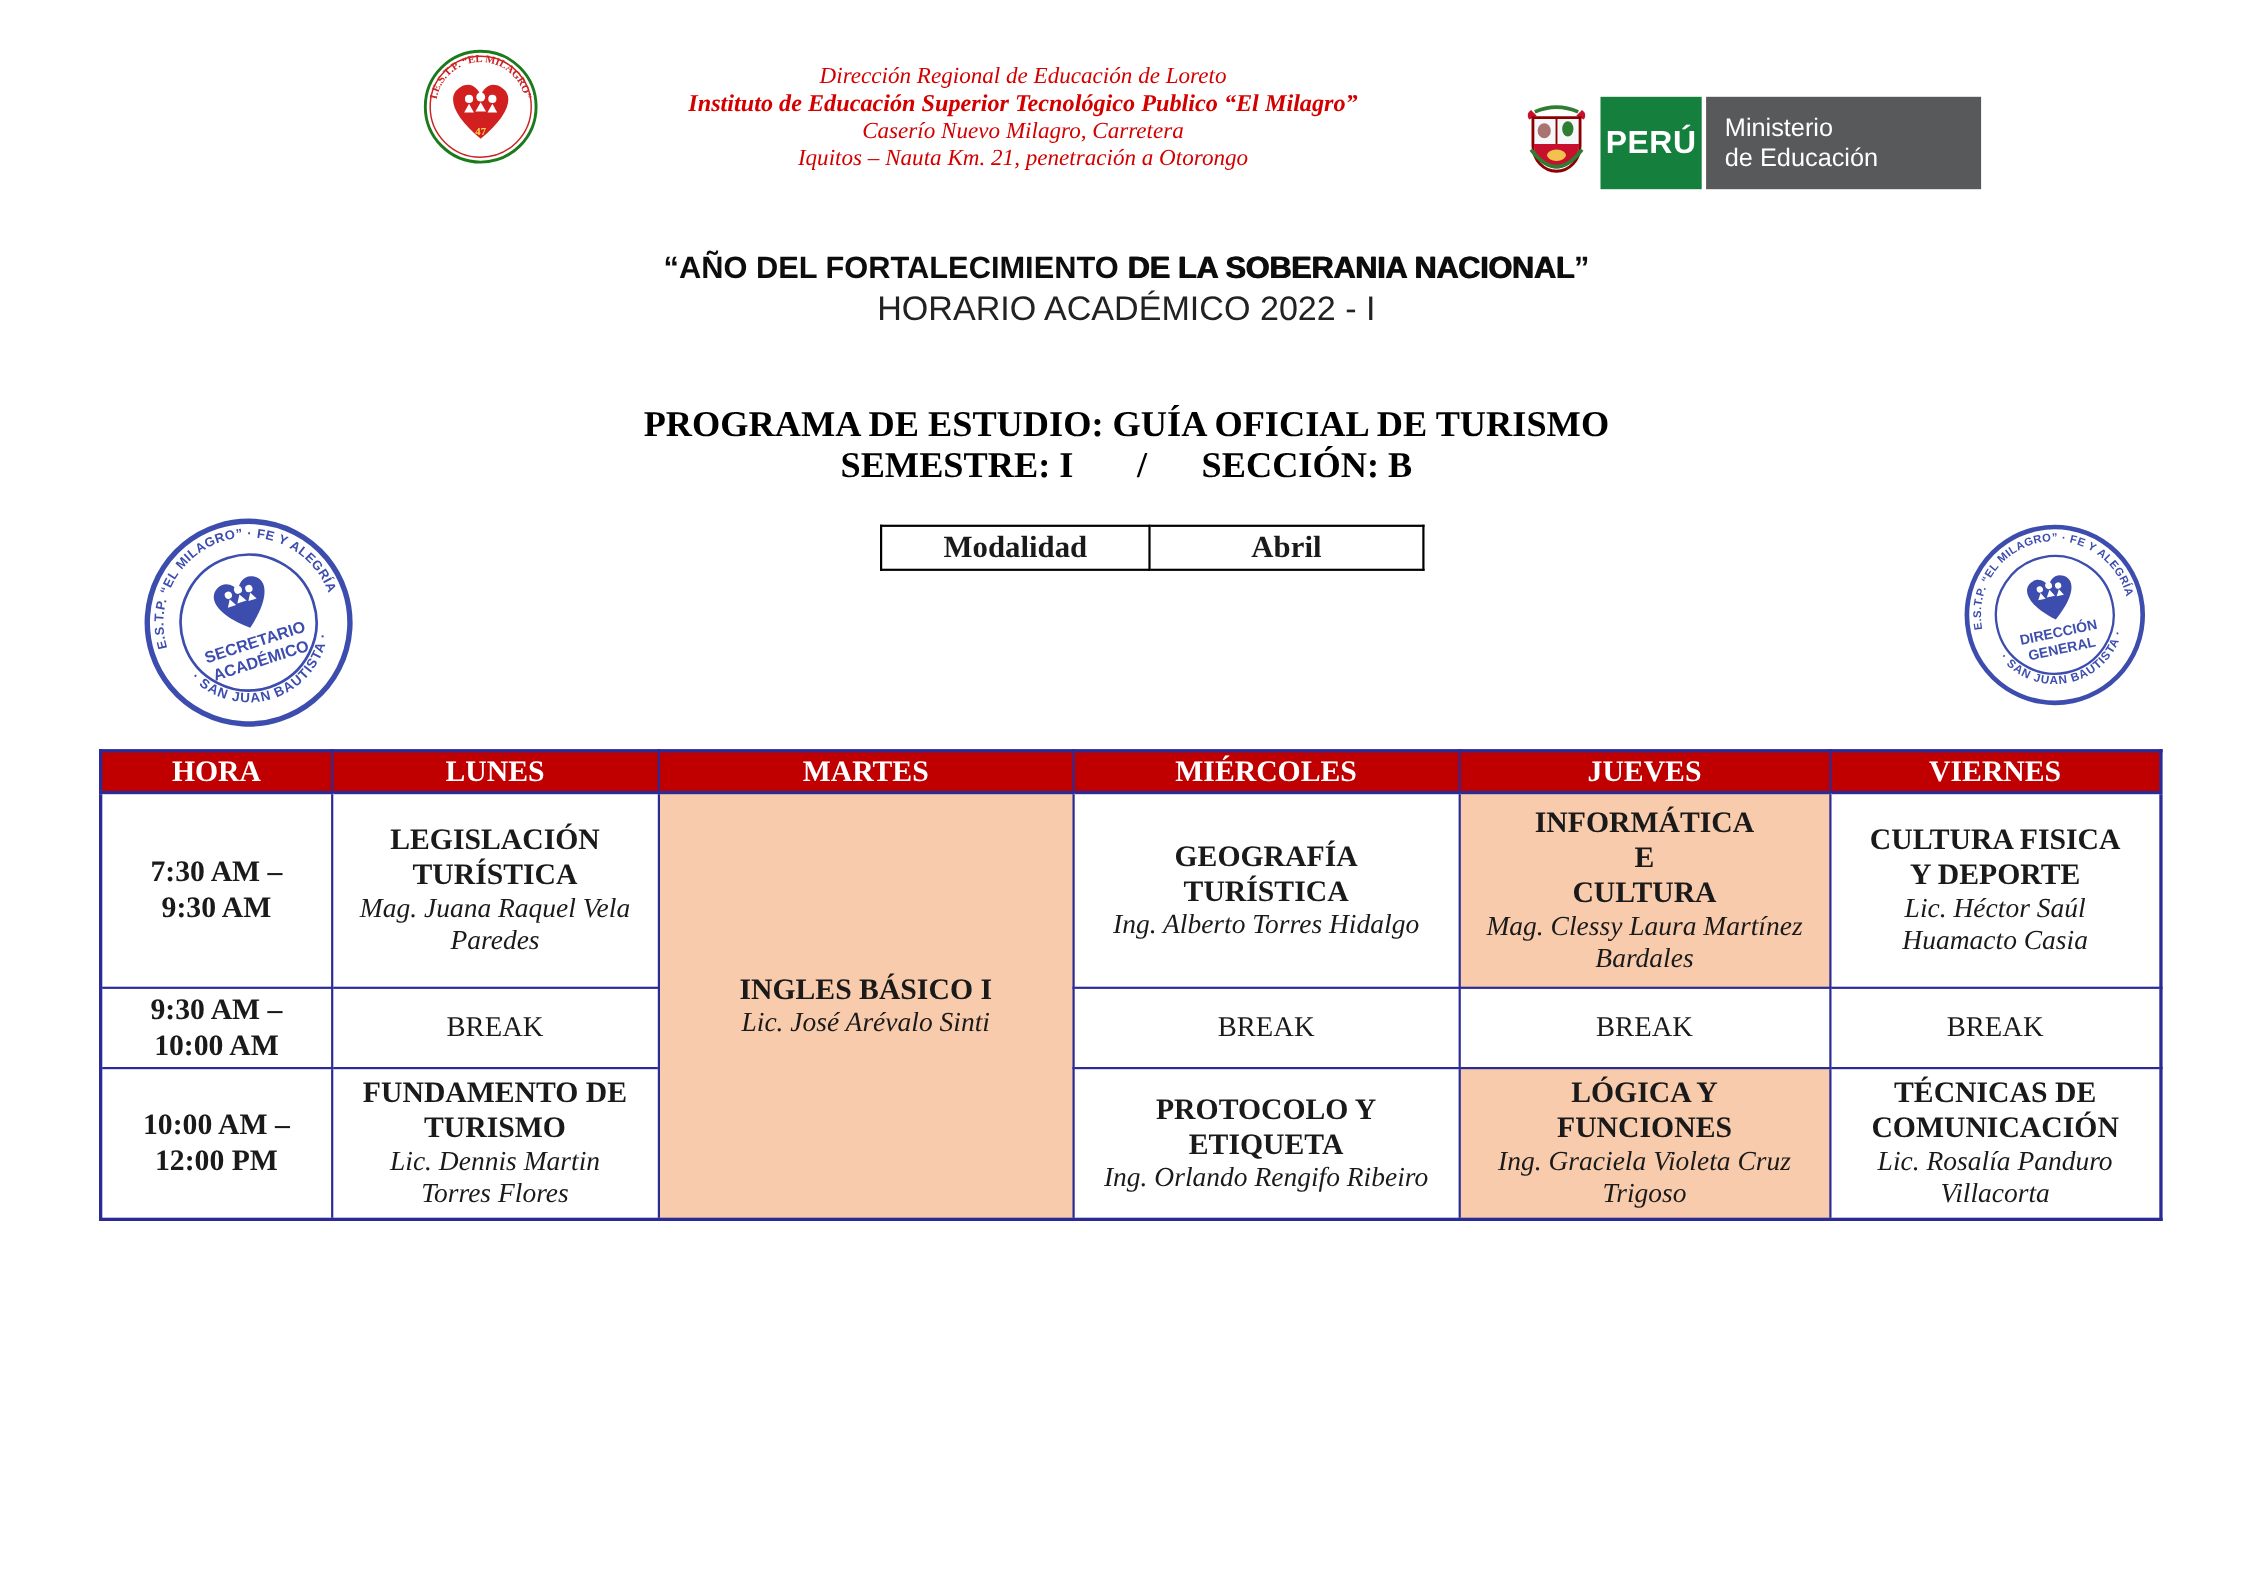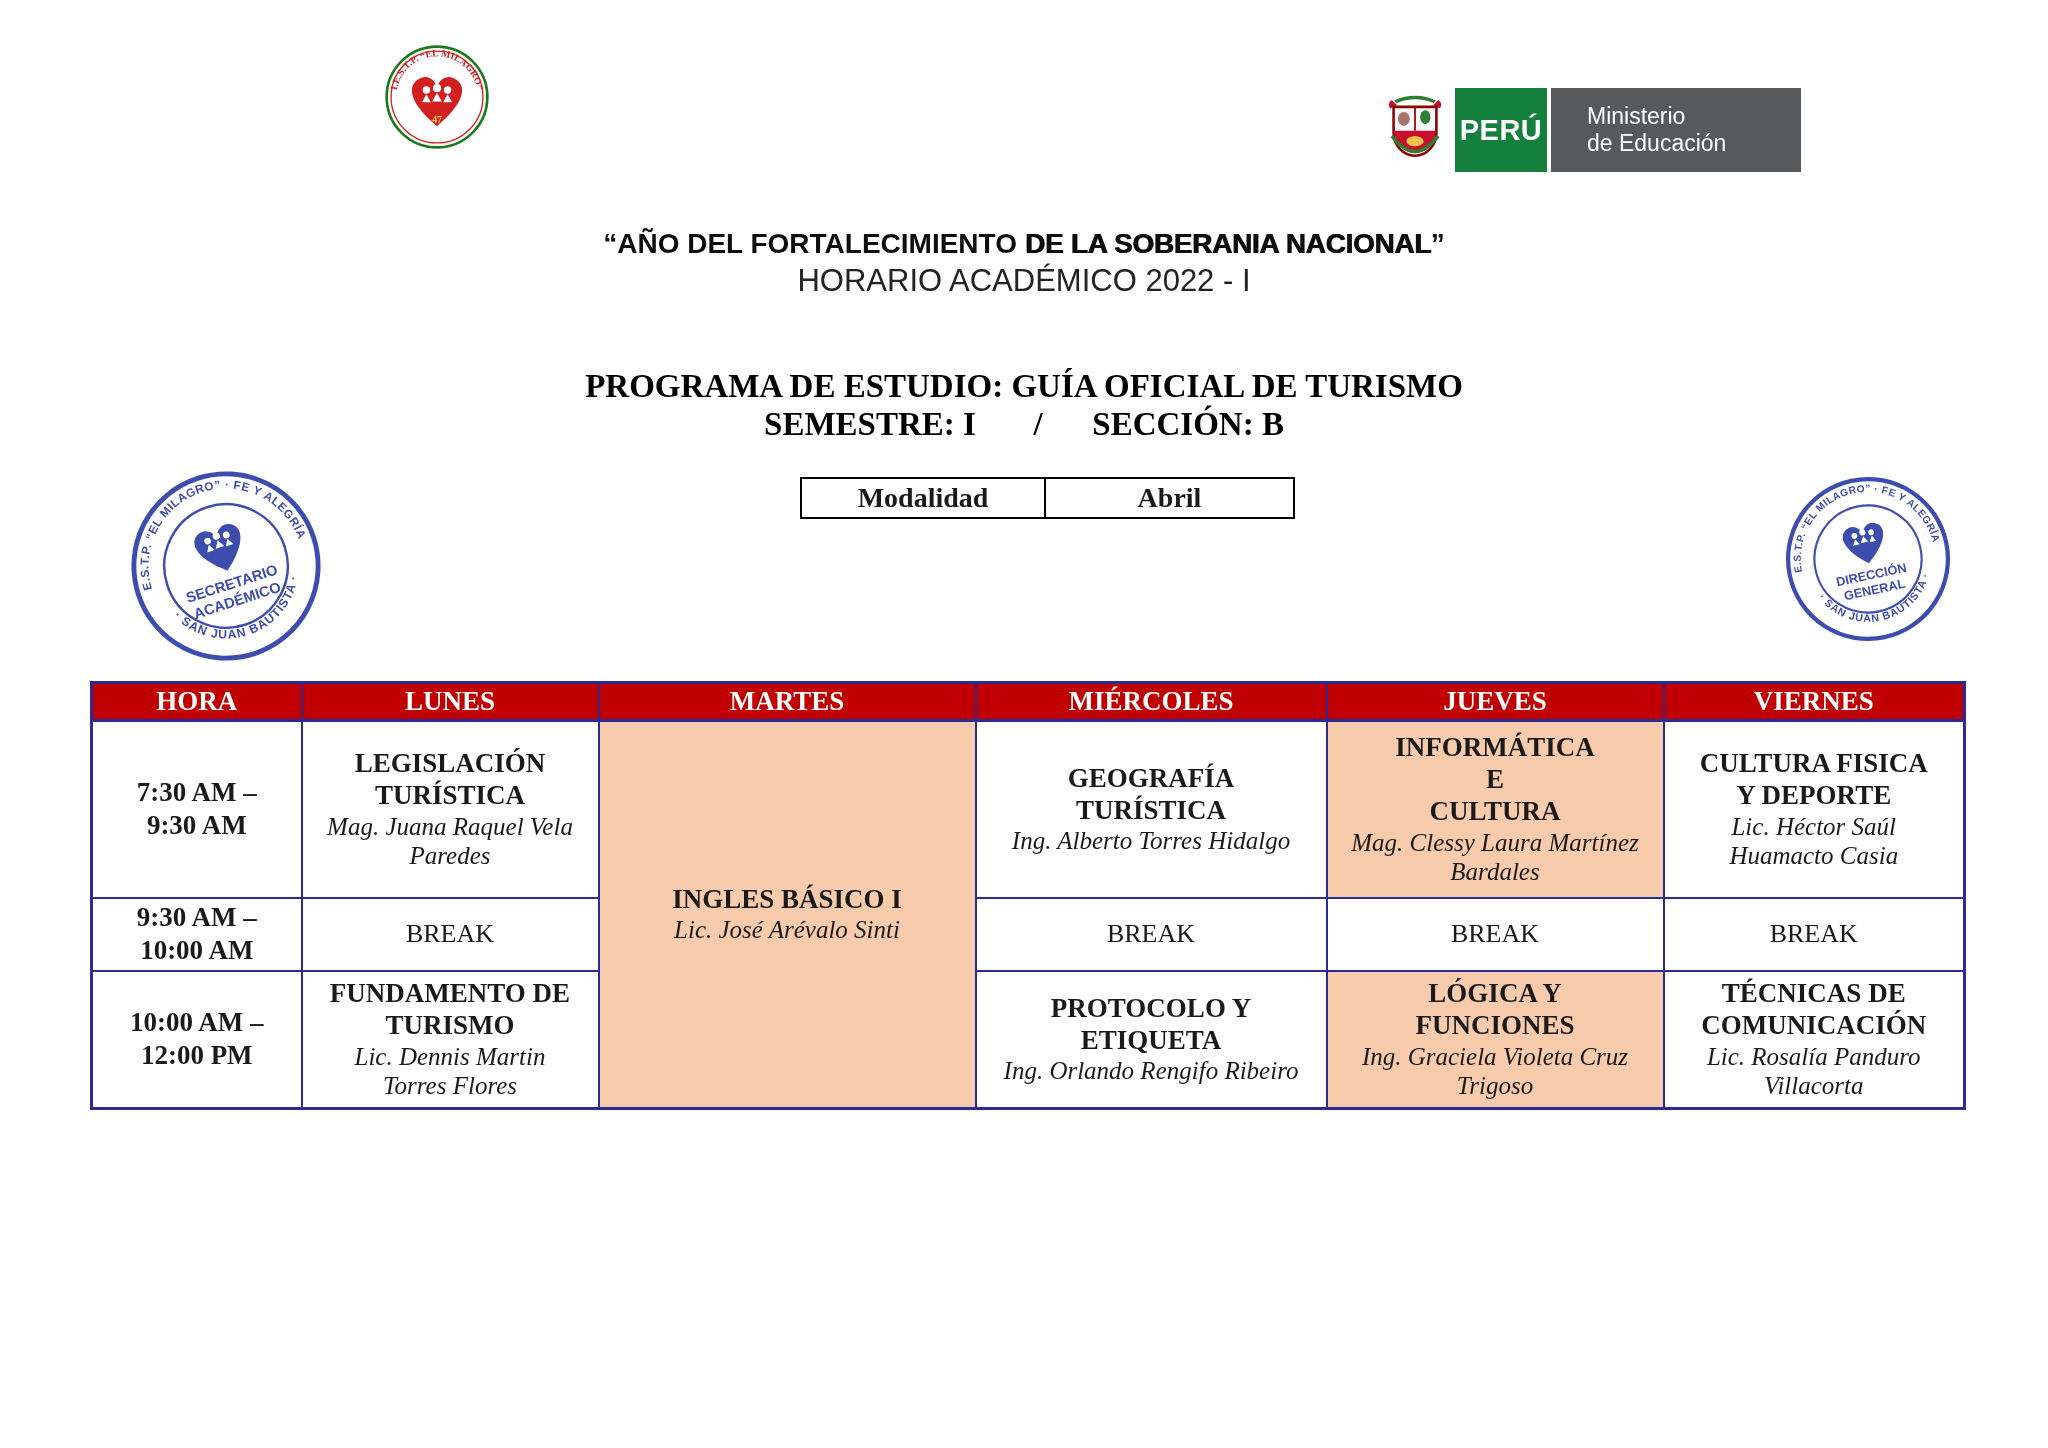--- a/index.html
+++ b/index.html
@@ -12,21 +12,21 @@
                 color:#d40000; font-style:italic; font-size:21px; line-height:25px; }
   .addr-block .l2 { font-weight:bold; font-size:22px; }
 
   .gov-banner { position:absolute; left:1385px; top:86px; height:88px; display:flex; align-items:center; }
   .coat { width:60px; height:84px; margin-right:10px; }
   .peru-box { width:92px; height:84px; background:#15803d; color:#fff; display:flex;
               align-items:center; justify-content:center; font-family:"Liberation Sans",sans-serif;
               font-weight:bold; font-size:29px; letter-spacing:0.5px; margin-right:4px; }
   .ministry-box { width:250px; height:84px; background:#58595b; color:#fff;
                   font-family:"Liberation Sans",sans-serif; font-size:23px; line-height:1.18;
-                  display:flex; align-items:center; padding-left:36px; box-sizing:border-box;
+                  display:flex; align-items:center; padding-left:17px; box-sizing:border-box;
                   white-space:pre-line; }
 
   .year-line { position:absolute; top:228px; left:0; width:100%; text-align:center;
                font-family:"Liberation Sans",sans-serif; font-size:28px; font-weight:bold; color:#0d0d0d; }
   .year-line .heavy { text-shadow:0.9px 0 0 currentColor; letter-spacing:-0.3px; }
   .horario-line { position:absolute; top:263px; left:0; width:100%; text-align:center;
                   font-family:"Liberation Sans",sans-serif; font-size:31px; font-weight:400; color:#222; }
 
   .program-line { position:absolute; top:368px; left:0; width:100%; text-align:center;
                   font-size:33px; font-weight:bold; color:#000; }
@@ -78,20 +78,26 @@
       <circle cx="48" cy="52" r="4.2"></circle>
         <path d="M 43 66 L 48 57 L 53 66 Z"></path>
       <circle cx="60" cy="50" r="4.6"></circle>
         <path d="M 54.5 65 L 60 55.5 L 65.5 65 Z"></path>
       <circle cx="72" cy="52" r="4.2"></circle>
         <path d="M 67 66 L 72 57 L 77 66 Z"></path>
     </g>
     <text x="60" y="89" text-anchor="middle" font-size="11" font-weight="bold" fill="#ffd24d">47</text>
   </svg>
 
+  <div class="addr-block">
+    <div class="l1">Dirección Regional de Educación de Loreto</div>
+    <div class="l2">Instituto de Educación Superior Tecnológico Publico “El Milagro”</div>
+    <div class="l3">Caserío Nuevo Milagro, Carretera</div>
+    <div class="l4">Iquitos – Nauta Km. 21, penetración a Otorongo</div>
+  </div>
 
   <div class="gov-banner">
     <svg class="coat" viewBox="0 0 70 90">
       <path d="M 6 20 Q 2 14 8 10 L 14 16 Z" fill="#c8102e"></path>
       <path d="M 64 20 Q 68 14 62 10 L 56 16 Z" fill="#c8102e"></path>
       <path d="M 12 12 Q 35 2 58 12" fill="none" stroke="#2e7d32" stroke-width="4"></path>
       <path d="M 10 18 h 50 v 30 a 25 27 0 0 1 -50 0 Z" fill="#f5f7fa" stroke="#8b0000" stroke-width="3"></path>
       <line x1="35" y1="18" x2="35" y2="46" stroke="#8b0000" stroke-width="2"></line>
       <path d="M 11 46 h 48 a 24 26 0 0 1 -48 0 Z" fill="#c8102e"></path>
       <ellipse cx="22" cy="32" rx="7" ry="8" fill="#a9746e"></ellipse>

